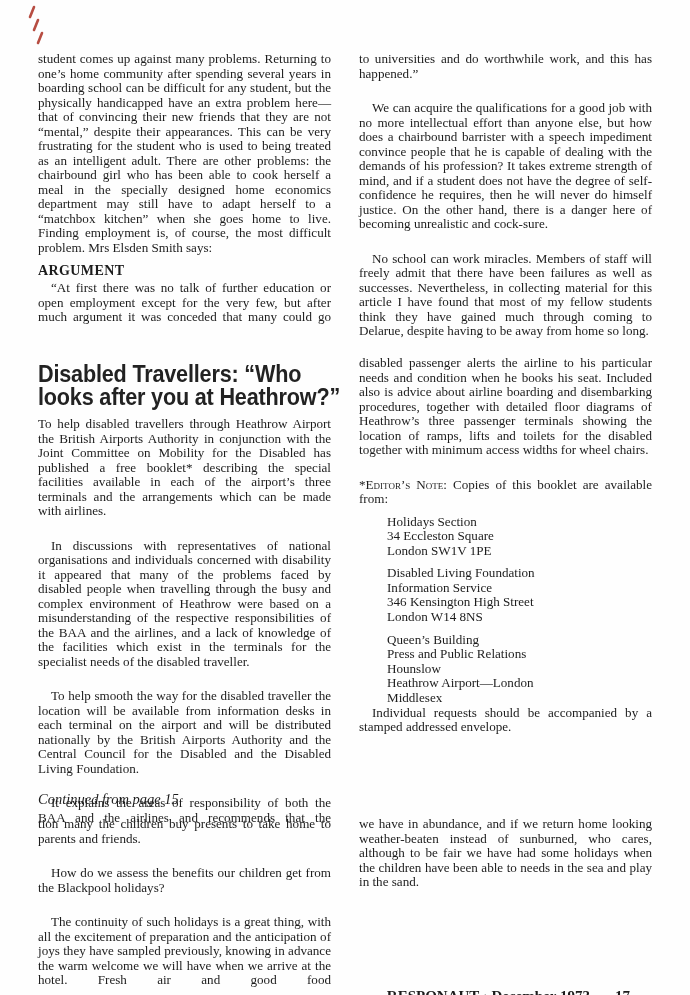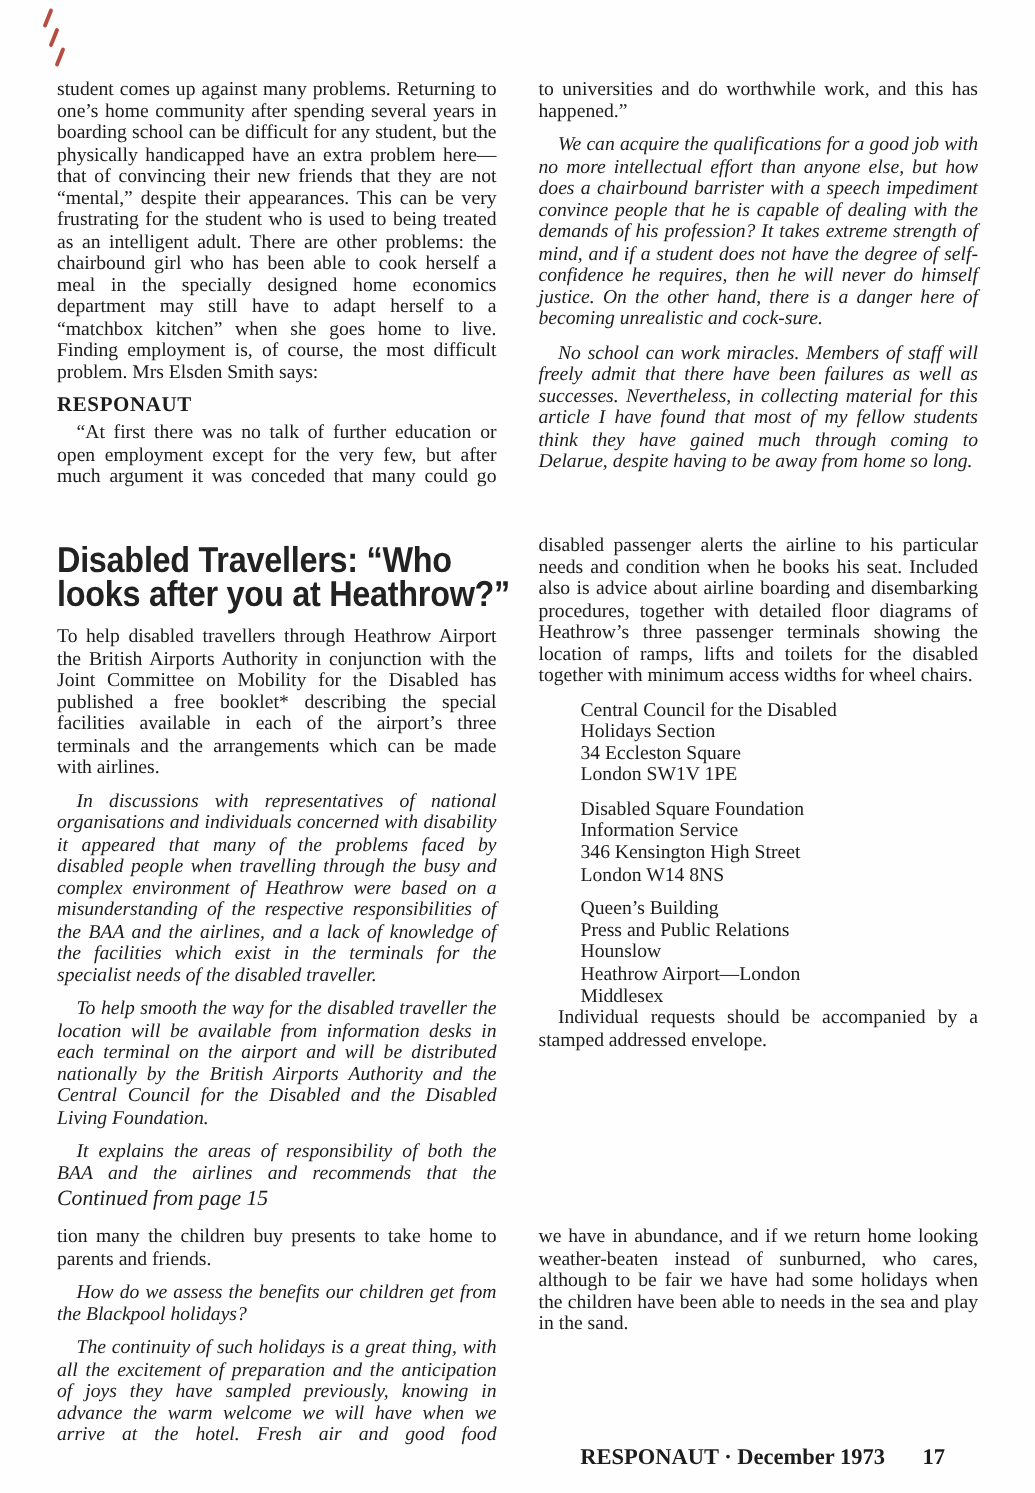--- a/index.html
+++ b/index.html
@@ -27,21 +27,21 @@
   .two-col { display: flex; gap: 28px; }
   .col { flex: 1 1 0; min-width: 0; }
   .top-section { min-height: 290px; }
   .article-section { min-height: 408px; }
   p.body {
     margin: 0;
     font-size: 13.1px;
     line-height: 14.5px;
     text-align: justify;
   }
-  p.body + p.body { margin-top: 8px; font-style: italic; }
+  p.body + p.body { margin-top: 20px; }
   .indent { text-indent: 13px; }
   .runon { text-align-last: justify; }
   .subhead {
     margin: 8px 0 2px 0;
     font-size: 14px;
     font-weight: bold;
     letter-spacing: 0.4px;
   }
   .rule {
     border: none;
@@ -91,21 +91,21 @@
 
 <div class="page">
 
   <svg class="pen-marks" width="20" height="44" viewBox="0 0 20 44" aria-hidden="true">
     <path d="M8 3 L4 13 M12 16 L8 26 M16 29 L12 39" stroke="#b03a2e" stroke-width="2.6" stroke-linecap="round" fill="none"></path>
   </svg>
 
   <section class="two-col top-section">
     <div class="col">
       <p class="body">student comes up against many problems. Returning to one’s home community after spending several years in boarding school can be difficult for any student, but the physically handicapped have an extra problem here—that of convincing their new friends that they are not “mental,” despite their appearances. This can be very frustrating for the student who is used to being treated as an intelligent adult. There are other problems: the chairbound girl who has been able to cook herself a meal in the specially designed home economics department may still have to adapt herself to a “matchbox kitchen” when she goes home to live. Finding employment is, of course, the most difficult problem. Mrs Elsden Smith says:</p>
-      <h3 class="subhead">RESPONAUT</h3>
+      <h3 class="subhead">ARGUMENT</h3>
       <p class="body indent runon">“At first there was no talk of further education or open employment except for the very few, but after much argument it was conceded that many could go</p>
     </div>
     <div class="col">
       <p class="body">to universities and do worthwhile work, and this has happened.”</p>
       <p class="body indent">We can acquire the qualifications for a good job with no more intellectual effort than anyone else, but how does a chairbound barrister with a speech impediment convince people that he is capable of dealing with the demands of his profession? It takes extreme strength of mind, and if a student does not have the degree of self-confidence he requires, then he will never do himself justice. On the other hand, there is a danger here of becoming unrealistic and cock-sure.</p>
       <p class="body indent">No school can work miracles. Members of staff will freely admit that there have been failures as well as successes. Nevertheless, in collecting material for this article I have found that most of my fellow students think they have gained much through coming to Delarue, despite having to be away from home so long.</p>
     </div>
   </section>
 
   <hr class="rule">
@@ -116,30 +116,30 @@
         <span>Disabled Travellers: “Who</span>
         <span>looks after you at Heathrow?”</span>
       </h1>
       <p class="body">To help disabled travellers through Heathrow Airport the British Airports Authority in conjunction with the Joint Committee on Mobility for the Disabled has published a free booklet* describing the special facilities available in each of the airport’s three terminals and the arrangements which can be made with airlines.</p>
       <p class="body indent">In discussions with representatives of national organisations and individuals concerned with disability it appeared that many of the problems faced by disabled people when travelling through the busy and complex environment of Heathrow were based on a misunderstanding of the respective responsibilities of the BAA and the airlines, and a lack of knowledge of the facilities which exist in the terminals for the specialist needs of the disabled traveller.</p>
       <p class="body indent">To help smooth the way for the disabled traveller the location will be available from information desks in each terminal on the airport and will be distributed nationally by the British Airports Authority and the Central Council for the Disabled and the Disabled Living Foundation.</p>
       <p class="body indent runon">It explains the areas of responsibility of both the BAA and the airlines and recommends that the</p>
     </div>
     <div class="col">
       <p class="body">disabled passenger alerts the airline to his particular needs and condition when he books his seat. Included also is advice about airline boarding and disembarking procedures, together with detailed floor diagrams of Heathrow’s three passenger terminals showing the location of ramps, lifts and toilets for the disabled together with minimum access widths for wheel chairs.</p>
+      <p class="body note"><span>*</span><span class="sc">Editor’s Note</span><span>: Copies of this booklet are available from:</span></p>
 
       <div class="address-group">
-        <div class="addr-line">Central Council for the Disabled</div>
         <div class="addr-line">Holidays Section</div>
         <div class="addr-line">34 Eccleston Square</div>
         <div class="addr-line">London SW1V 1PE</div>
       </div>
 
       <div class="address-group">
-        <div class="addr-line">Disabled Square Foundation</div>
+        <div class="addr-line">Disabled Living Foundation</div>
         <div class="addr-line">Information Service</div>
         <div class="addr-line">346 Kensington High Street</div>
         <div class="addr-line">London W14 8NS</div>
       </div>
 
       <div class="address-group">
         <div class="addr-line">Queen’s Building</div>
         <div class="addr-line">Press and Public Relations</div>
         <div class="addr-line">Hounslow</div>
         <div class="addr-line">Heathrow Airport—London</div>

